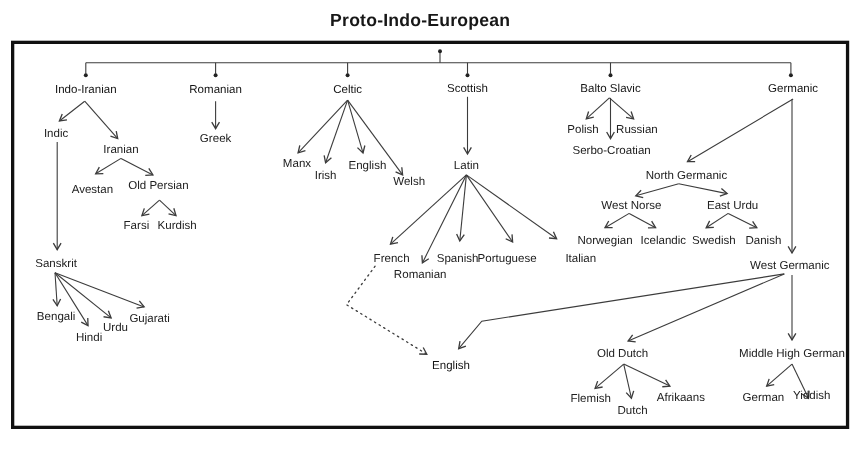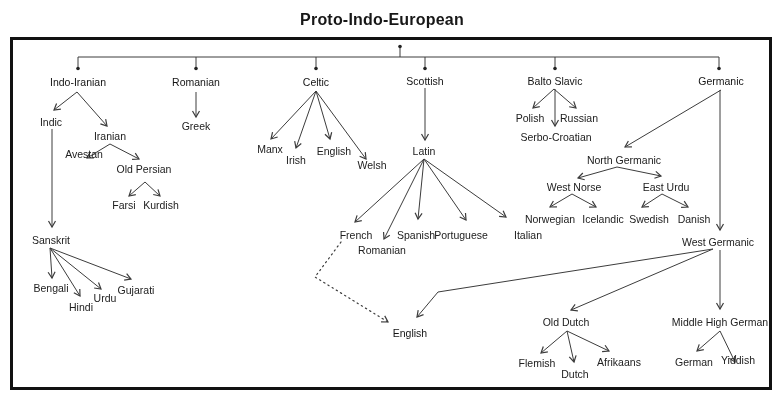--- a/index.html
+++ b/index.html
@@ -131,21 +131,21 @@
   <div class="n b" style="left:78px;top:82px">Indo-Iranian</div>
   <div class="n b" style="left:196px;top:82px">Romanian</div>
   <div class="n b" style="left:316px;top:82px">Celtic</div>
   <div class="n b" style="left:425px;top:81px">Scottish</div>
   <div class="n b" style="left:555px;top:81px">Balto Slavic</div>
   <div class="n b" style="left:721px;top:81px">Germanic</div>
 
   <div class="n" style="left:51px;top:122px">Indic</div>
   <div class="n" style="left:110px;top:136px">Iranian</div>
   <div class="n" style="left:196px;top:126px">Greek</div>
-  <div class="n" style="left:84px;top:154px">Avestan</div>
+  <div class="n" style="left:84px;top:173px">Avestan</div>
   <div class="n" style="left:144px;top:169px">Old Persian</div>
   <div class="n" style="left:124px;top:205px">Farsi</div>
   <div class="n" style="left:161px;top:205px">Kurdish</div>
   <div class="n" style="left:51px;top:240px">Sanskrit</div>
   <div class="n" style="left:51px;top:288px">Bengali</div>
   <div class="n" style="left:81px;top:307px">Hindi</div>
   <div class="n" style="left:105px;top:298px">Urdu</div>
   <div class="n" style="left:136px;top:290px">Gujarati</div>
 
   <div class="n" style="left:270px;top:149px">Manx</div>

